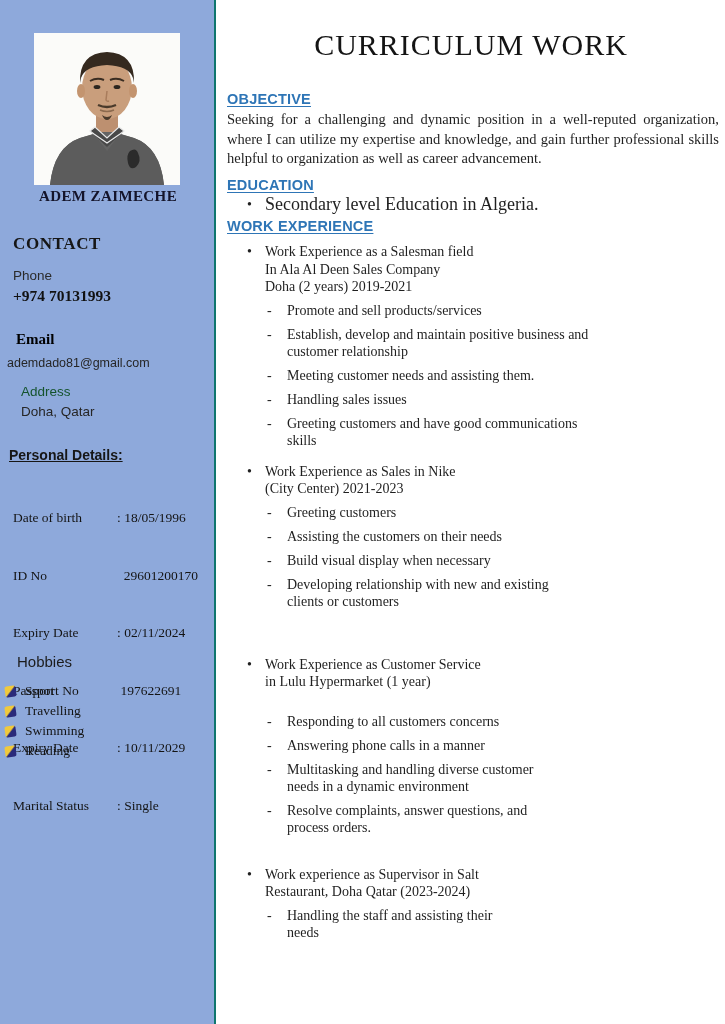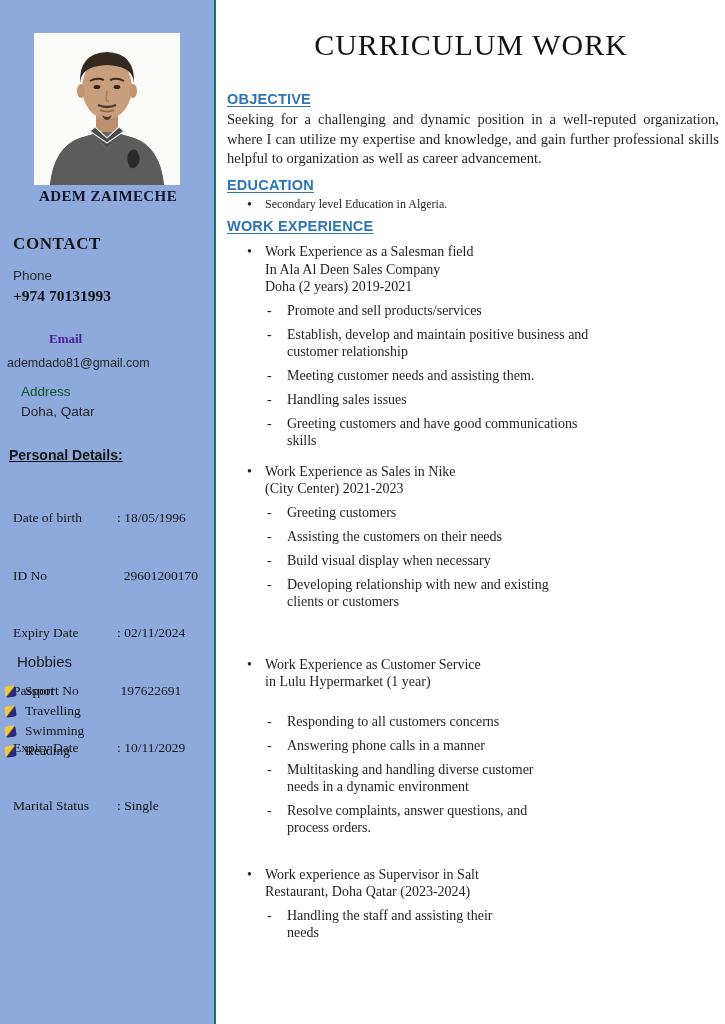--- a/index.html
+++ b/index.html
@@ -43,21 +43,21 @@
     position: absolute; left: 13px; top: 268px;
     font-family: "Liberation Sans", sans-serif;
     font-size: 13.5px; color: #2b2b2b;
   }
   .phone-value {
     position: absolute; left: 13px; top: 287px;
     font-weight: bold; font-size: 15.5px; color: #111;
   }
   .email-label {
     position: absolute; left: 16px; top: 331px;
-    font-weight: bold; font-size: 13px; color: #4c1d95; margin-left: 33px;
+    font-weight: bold; font-size: 15px; color: #000000;
   }
   .email-value {
     position: absolute; left: 7px; top: 356px;
     font-family: "Liberation Sans", sans-serif;
     font-size: 12.5px; color: #262626;
   }
   .address-label {
     position: absolute; left: 21px; top: 384px;
     font-family: "Liberation Sans", sans-serif;
     font-size: 13.5px; color: #14532d;
@@ -120,21 +120,21 @@
     width: 492px;
   }
   .education-sec { margin-top: 8px; }
   .work-sec { margin-top: 5px; }
 
   .bullet-row { display: flex; }
   .bullet-glyph {
     flex: 0 0 18px; margin-left: 20px;
     font-size: 14px; line-height: 17.5px; color: #1f1f1f;
   }
-  .edu-text { font-size: 12px; line-height: 17.5px; font-family: Liberation Serif, serif; }
+  .edu-text { font-size: 18px; line-height: 17.5px; font-family: Liberation Serif, serif; }
 
   .job { margin-top: 14px; }
   .jobs-list .job:first-child { margin-top: 9px; }
   .jobs-list .job:nth-child(3) { margin-top: 46px; }
   .jobs-list .job:nth-child(3) .duties { margin-top: 22px; }
   .jobs-list .job:nth-child(4) { margin-top: 30px; }
   .job-heading {
     font-size: 14px; line-height: 17.5px; color: #1f1f1f;
     white-space: pre-line;
   }

